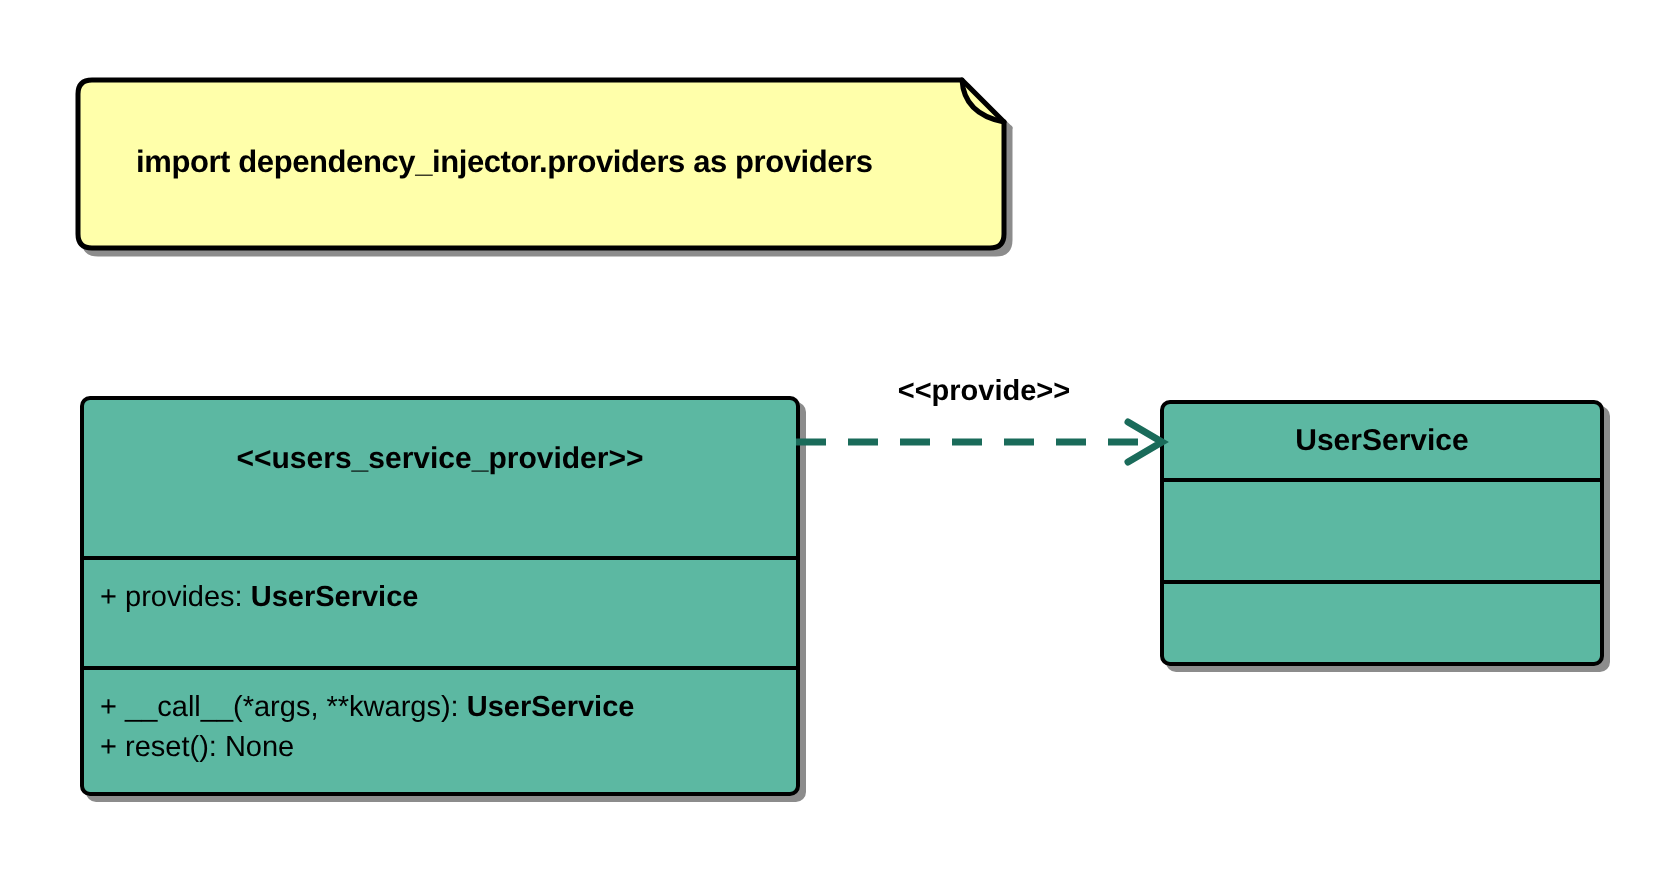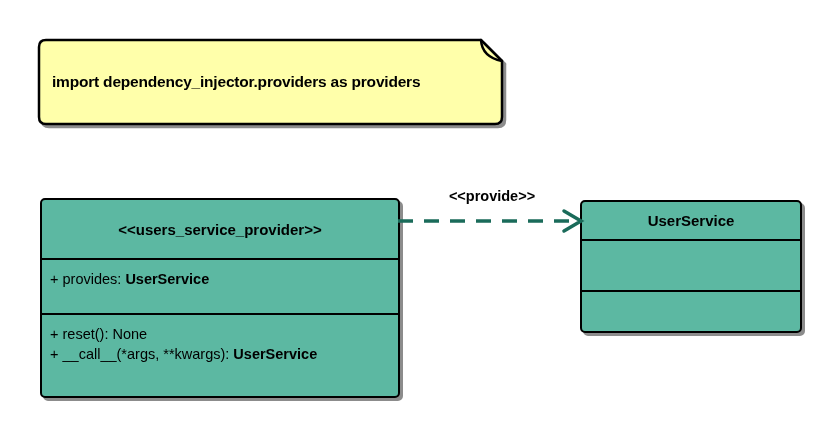--- a/index.html
+++ b/index.html
@@ -37,21 +37,21 @@
   .note-text {
     position: absolute;
     left: 0;
     top: 0;
     width: 465px;
     height: 86px;
     display: flex;
     align-items: center;
     justify-content: flex-start;
     box-sizing: border-box;
-    padding-left: 14px;
+    padding-left: 30px;
     padding-right: 24px;
     font-size: 15.5px;
     font-weight: bold;
     color: #000000;
     letter-spacing: -0.2px;
     white-space: nowrap;
     pointer-events: none;
   }
 
   
@@ -102,21 +102,21 @@
   }
 
   
   #class-provider {
     left: 40px;
     top: 198px;
     width: 360px;
     height: 200px;
   }
   #class-provider .cmp-title   { height: 58px; }
-  #class-provider .cmp-attrs   { height: 55px; }
+  #class-provider .cmp-attrs   { height: 55px; margin-top: 20px; }
   #class-provider .cmp-methods { height: 83px; }
 
   
   #class-userservice {
     left: 580px;
     top: 200px;
     width: 222px;
     height: 133px;
   }
   #class-userservice .cmp-title   { height: 37px; }
@@ -174,25 +174,25 @@
     <div class="compartment cmp-body cmp-attrs">
       <div class="member-line">
         <span>+</span>
         <span>provides: </span><b>UserService</b>
       </div>
     </div>
 
     <div class="compartment cmp-body cmp-methods">
       <div class="member-line">
         <span>+</span>
-        <span>reset(): None</span>
+        <span>__call__(*args, **kwargs): </span><b>UserService</b>
       </div>
       <div class="member-line">
         <span>+</span>
-        <span>__call__(*args, **kwargs): </span><b>UserService</b>
+        <span>reset(): None</span>
       </div>
     </div>
   </div>
 
   <div class="uml-class" id="class-userservice">
 
     <div class="compartment cmp-title">
       <div class="title-line">UserService</div>
     </div>
 

